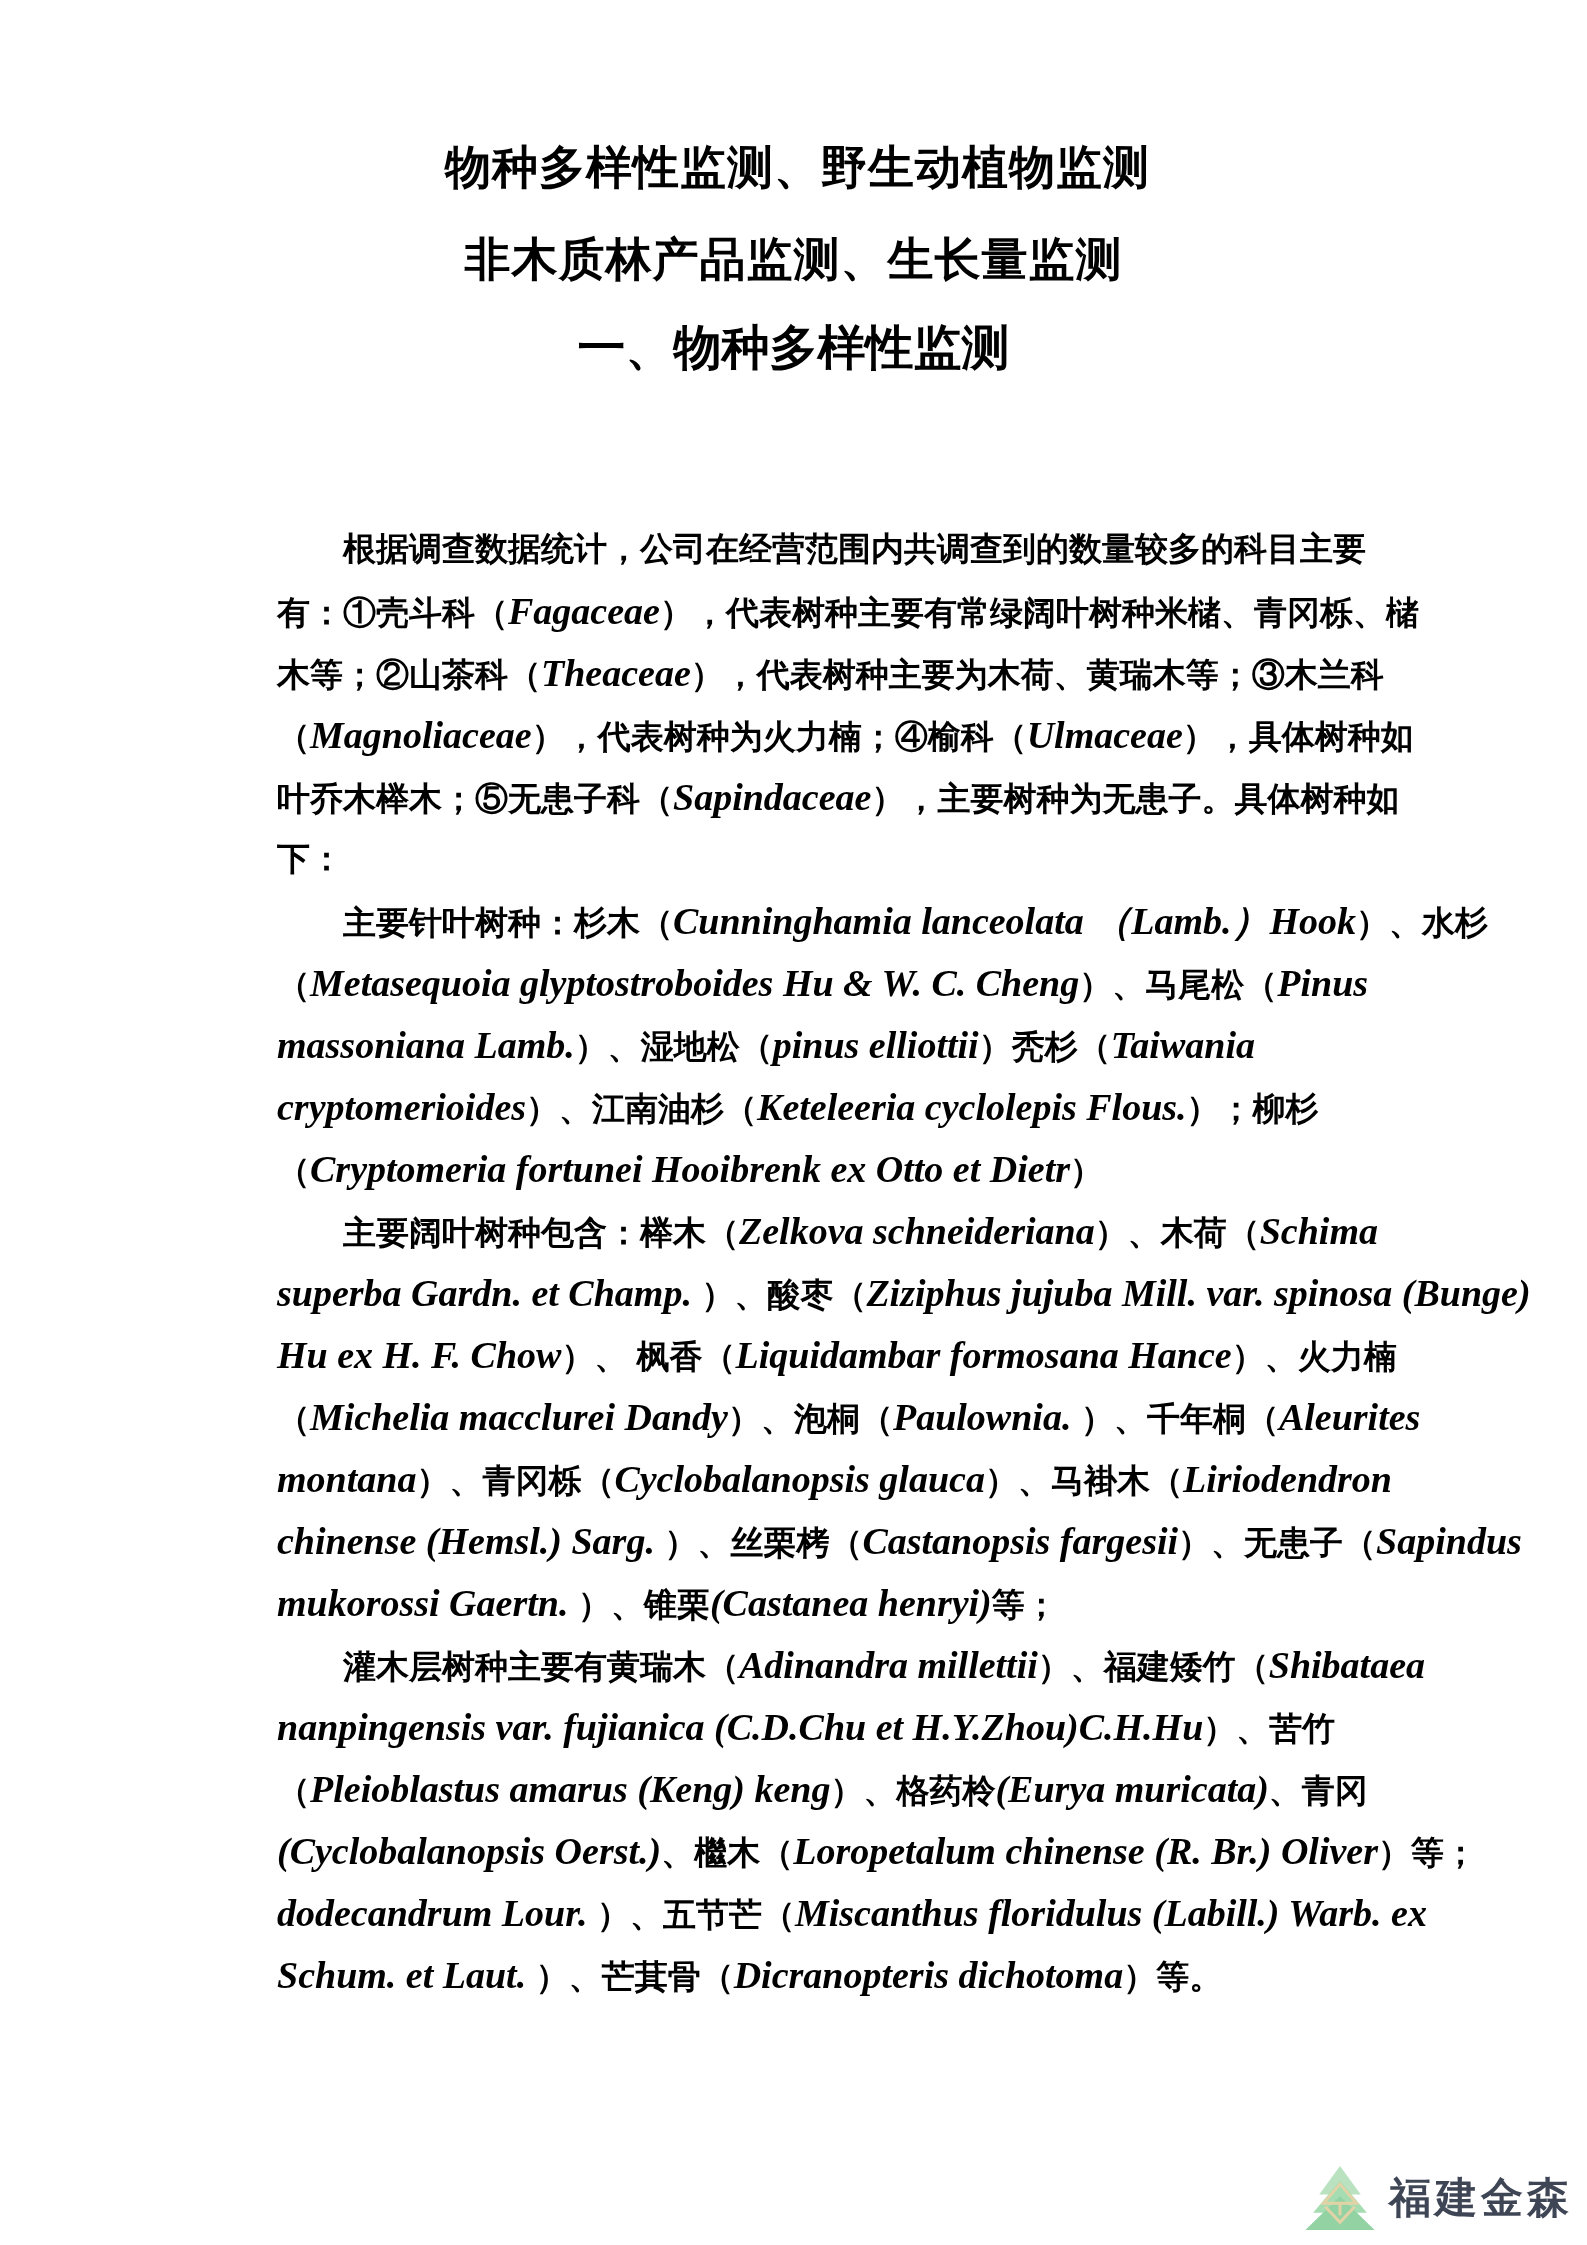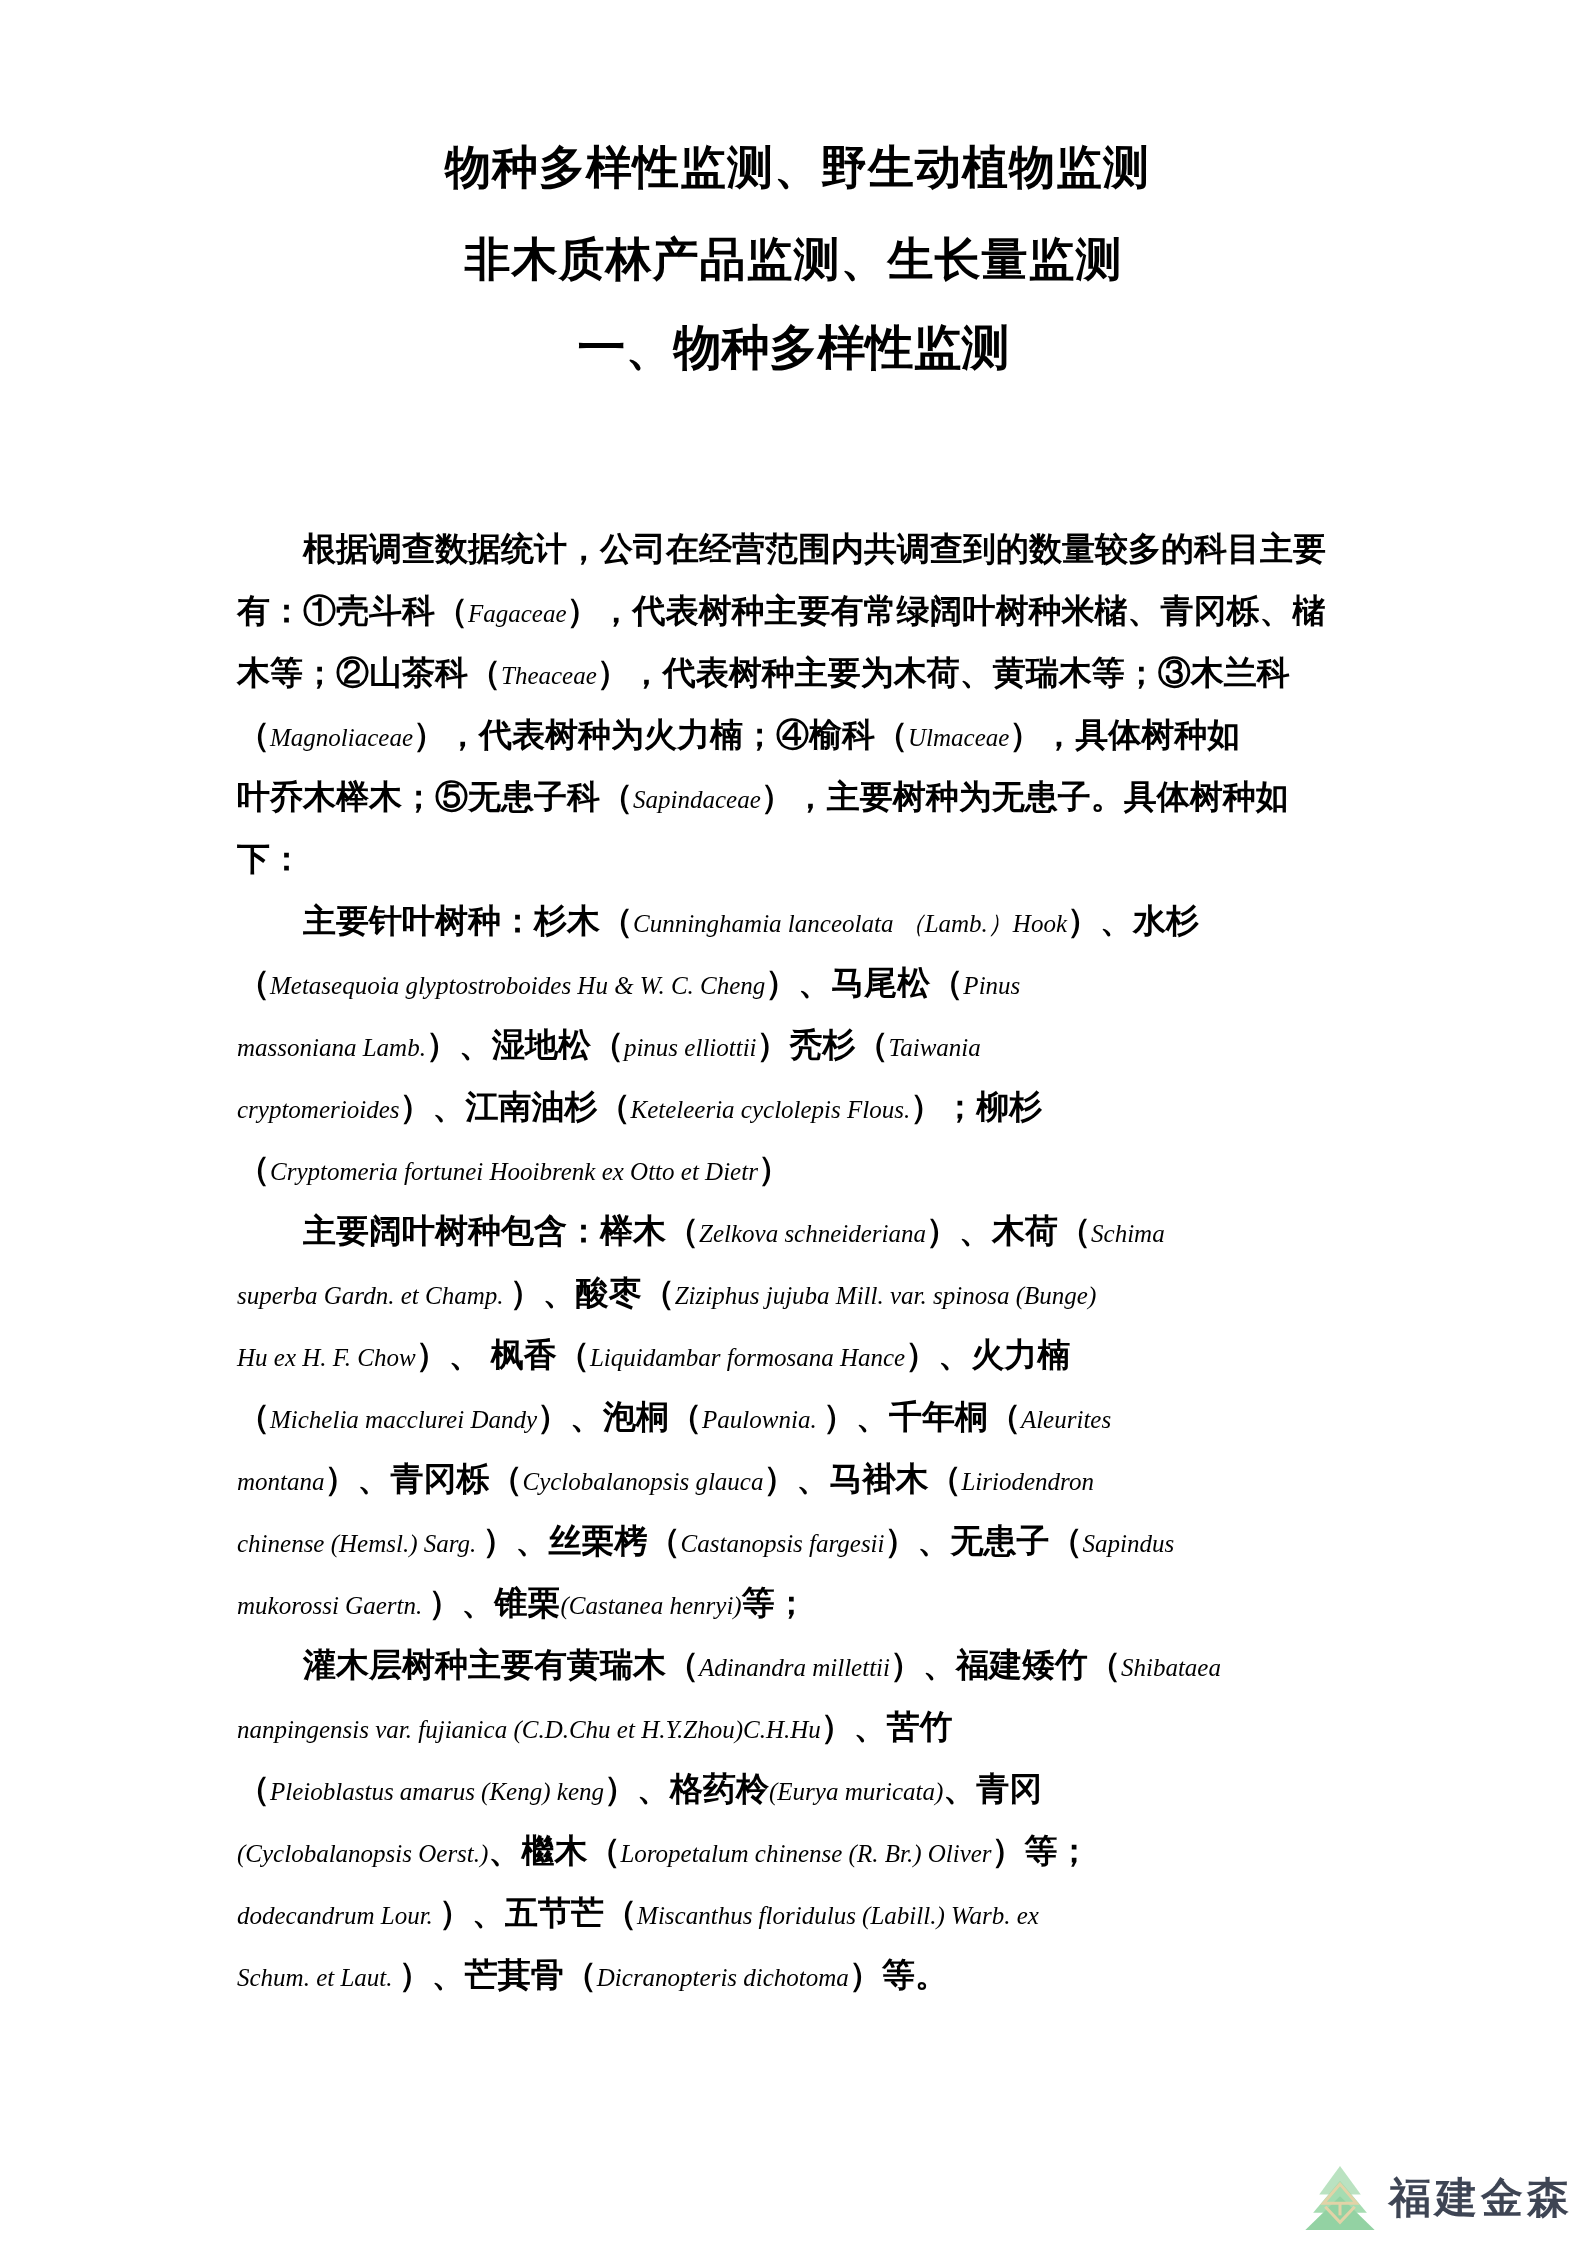--- a/index.html
+++ b/index.html
@@ -27,38 +27,39 @@
     margin-top:44px;
     text-align:center;
     font-size:48px;
     line-height:40px;
     font-weight:700;
   }
   .doc-body {
     margin-top:150px;
     padding-left:237px;
     padding-right:248px;
+    margin-left:40px;
   }
   .line {
     height:62px;
     line-height:62px;
     white-space:nowrap;
     text-align:left;
     font-size:33px;
   }
   .line.indent { text-indent:66px; }
   .cjk {
     font-family:"Liberation Sans", sans-serif;
     font-weight:700;
   }
   .lat {
     font-family:"Liberation Serif", serif;
     font-style:italic;
-    font-weight:400;
-    font-size:25px;
+    font-weight:700;
+    font-size:38px;
   }
   .logo {
     position:absolute;
     right:14px;
     bottom:12px;
     display:flex;
     align-items:center;
     gap:10px;
     opacity:0.8;
   }

